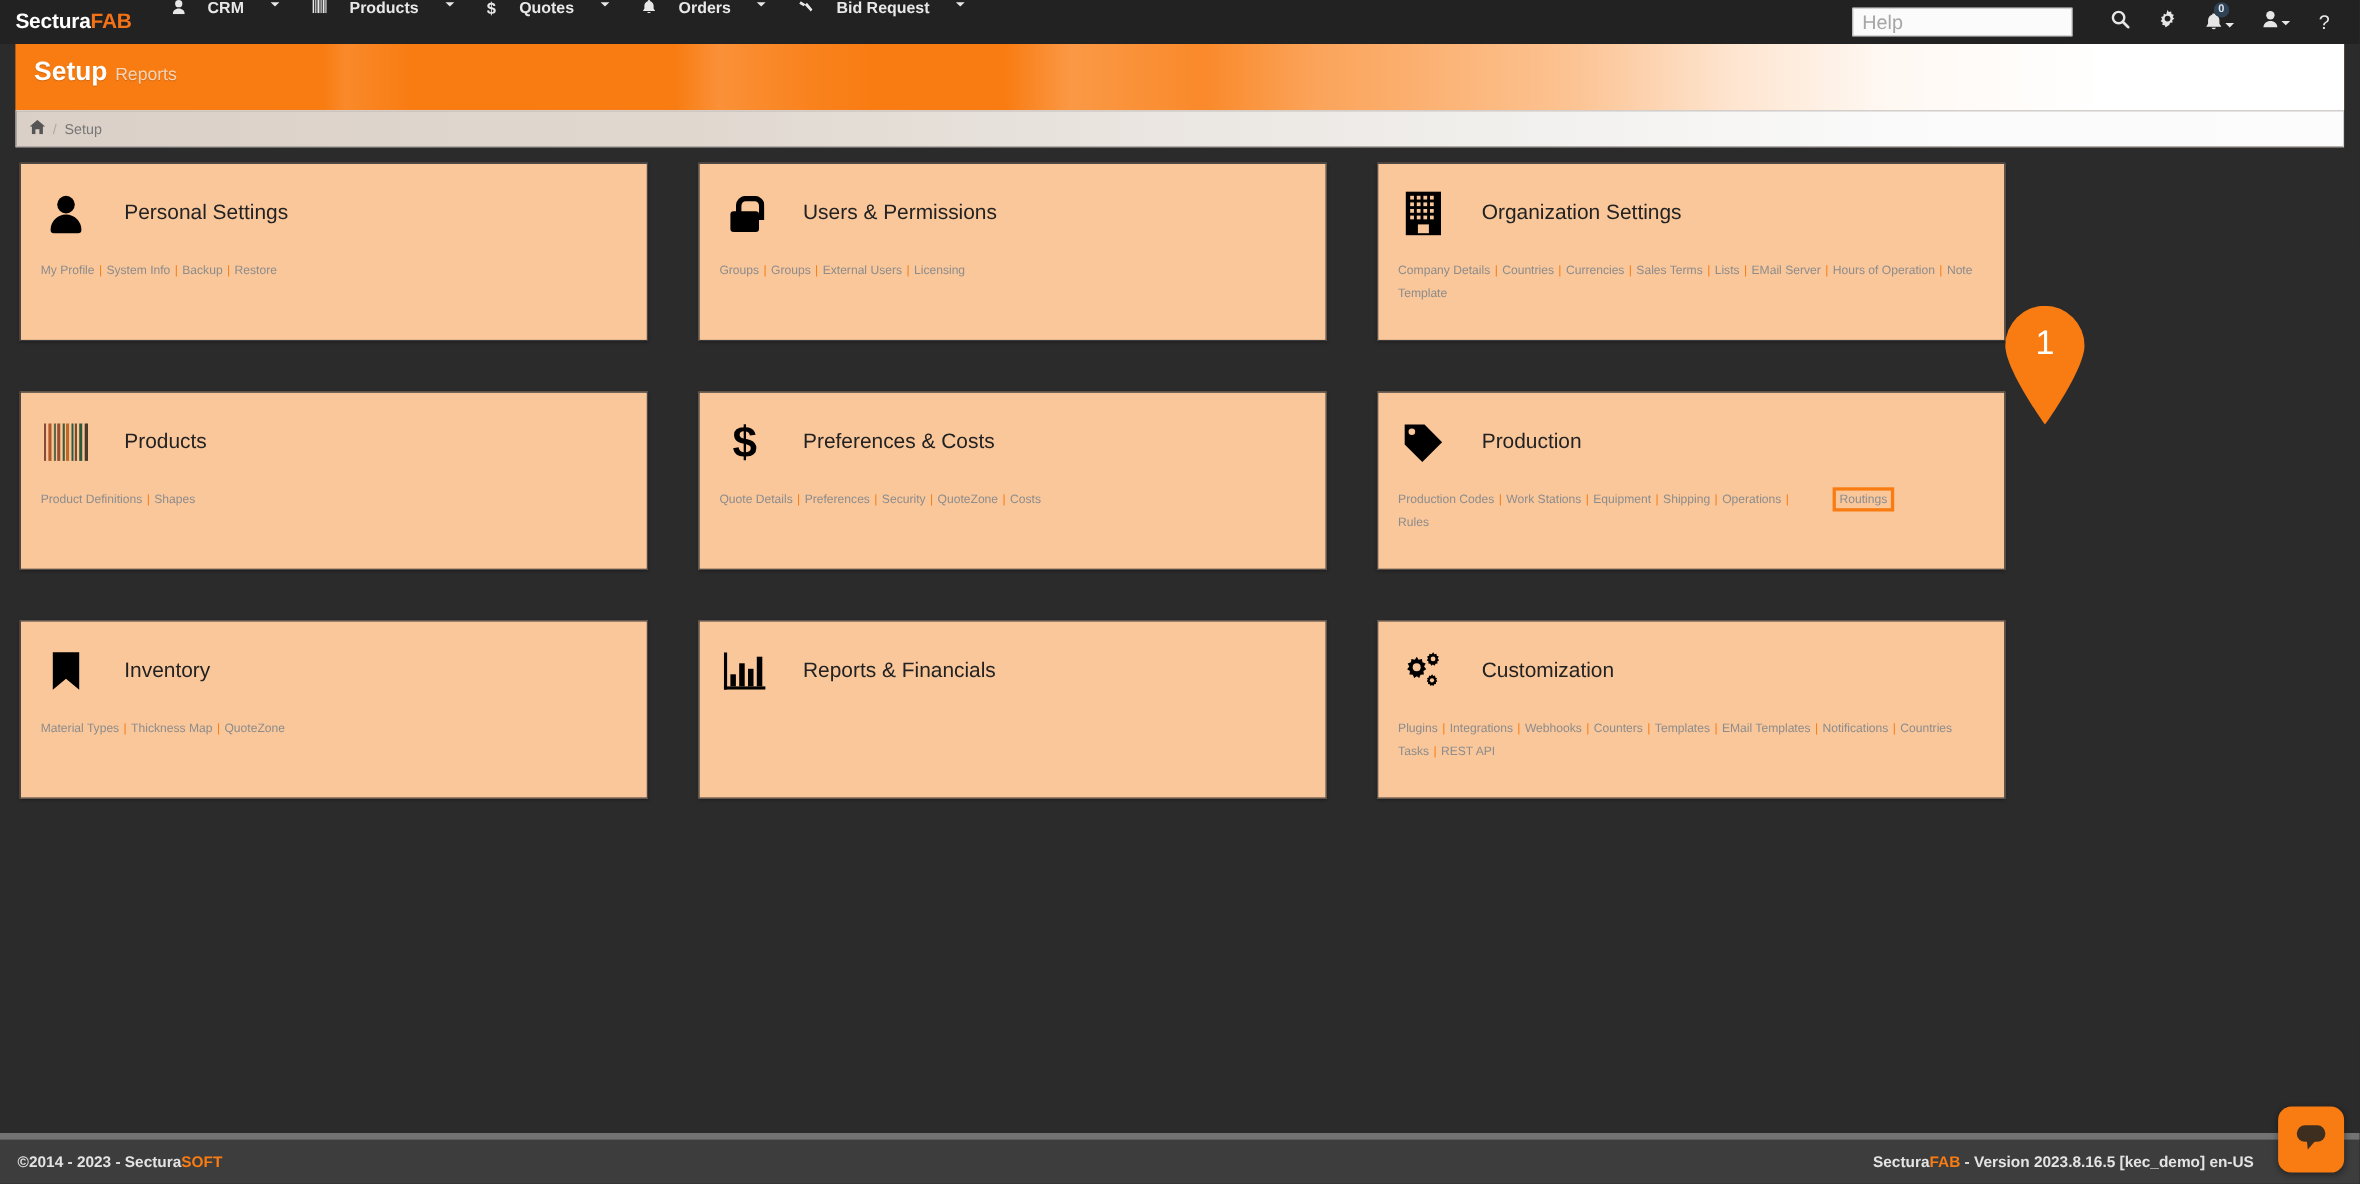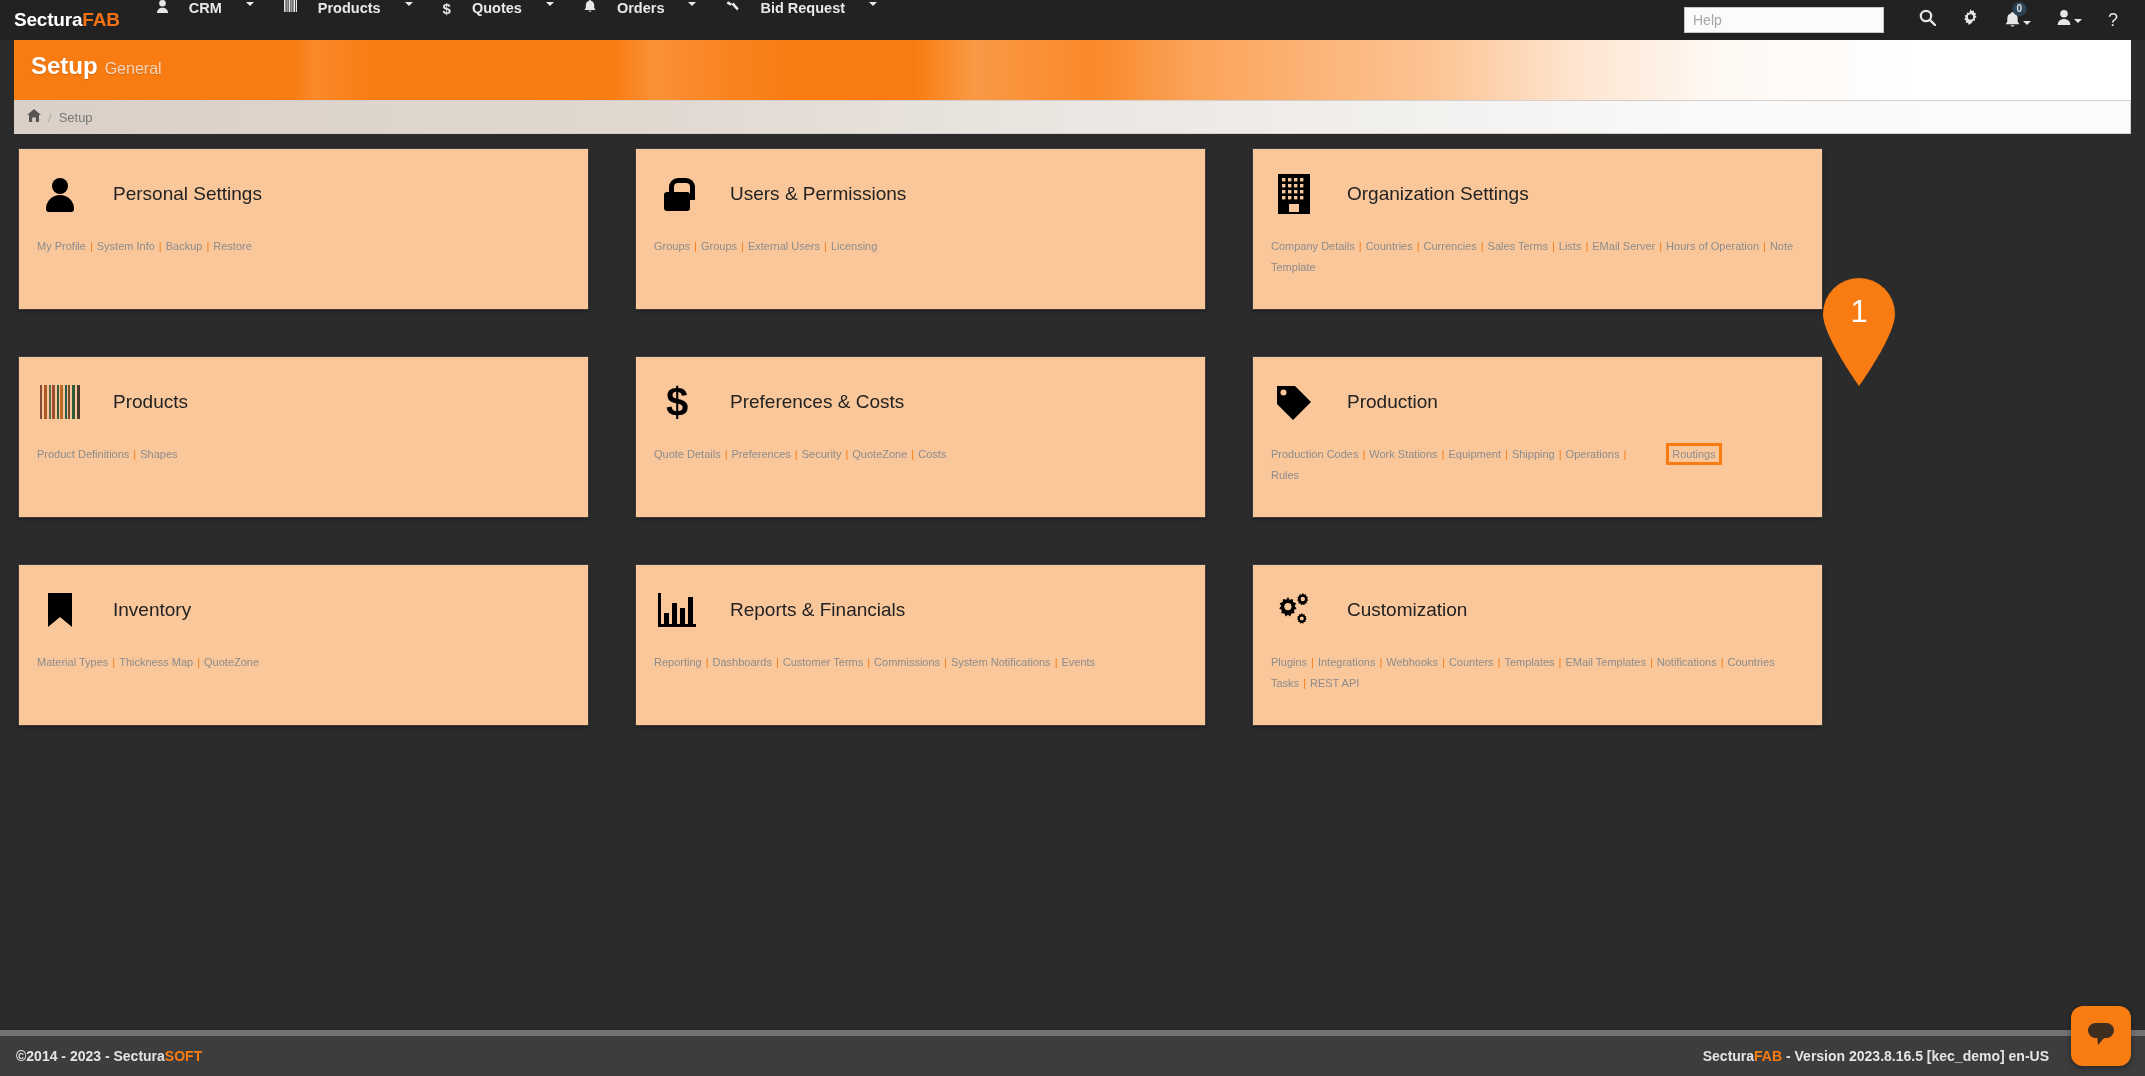--- a/index.html
+++ b/index.html
@@ -37,21 +37,21 @@
     border-left: 4px solid transparent; border-right: 4px solid transparent;
     border-top: 4px solid #e8e8e8; margin-left: 3px; margin-top: 2px;
   }
   .nav-right {
     margin-left: auto; display: flex; align-items: center;
     height: 40px; padding-right: 14px;
   }
   .help-input {
     width: 200px; height: 26px;
     background: #fbfbfb; border: 1px solid #c9c9c9;
-    color: #555; font-size: 14px;
+    color: #555; font-size: 18px;
     padding: 0 8px; margin-right: 22px;
     font-family: "Liberation Sans", sans-serif;
   }
   .help-input::placeholder { color: #a6a6a6; }
   .nav-icon-btn {
     color: #e6e6e6; font-size: 17px;
     padding: 0 13px; height: 40px;
     display: flex; align-items: center; cursor: pointer;
     position: relative;
   }
@@ -328,21 +328,21 @@
       <span class="caret"></span>
     </div>
     <div class="nav-icon-btn">
       <span style="font-size:18px;">?</span>
     </div>
   </div>
 </div>
 
 <div class="page-header">
   <div class="ptitle">
-    <span>Setup</span><span class="psub">General</span>
+    <span>Setup</span><span class="psub">Reports</span>
   </div>
 </div>
 
 <div class="breadcrumb">
   <span class="bc-home">
     <svg width="14" height="13" viewBox="0 0 14 13">
         <path fill="#555" d="M7 0L0 6h2v7h3.2V8.6h3.6V13H12V6h2z"></path>
       </svg>
   </span>
   <span class="bc-sep">/</span>
@@ -488,23 +488,20 @@
           <rect x="0" y="0" width="3" height="34" fill="#000"></rect>
           <rect x="0" y="31" width="38" height="3" fill="#000"></rect>
           <rect x="6" y="20" width="5" height="11" fill="#000"></rect>
           <rect x="14" y="10" width="5" height="21" fill="#000"></rect>
           <rect x="22" y="15" width="5" height="16" fill="#000"></rect>
           <rect x="30" y="4" width="5" height="27" fill="#000"></rect>
         </svg>
       </span>
       <span class="card-title">Reports &amp; Financials</span>
     </div>
-    <div class="card-links">
-      <a>Reporting</a><span class="lsep">|</span><a>Dashboards</a><span class="lsep">|</span><a>Customer Terms</a><span class="lsep">|</span><a>Commissions</a><span class="lsep">|</span><a>System Notifications</a><span class="lsep">|</span><a>Events</a>
-    </div>
   </div>
 
   <div class="card">
     <div class="card-head">
       <span class="card-icon">
         <svg class="ic-gears" viewBox="0 0 40 38">
           <g fill="#000">
             <path d="M14 6l1.6 2.7 3.1-.7.4 3.1 3 1.1-1.5 2.8 2 2.4-2.6 1.7.5 3.1-3.1.3-1.2 2.9L14 23.8l-2.4 1.6-1.2-2.9-3.1-.3.5-3.1L5.2 17.4l2-2.4L5.7 12.2l3-1.1.4-3.1 3.1.7z"></path>
             <circle cx="13.9" cy="15.6" r="3.6" fill="#fac79b"></circle>
             <path d="M29 2l1 1.7 1.9-.4.2 1.9 1.9.7-1 1.8 1.3 1.5-1.7 1.1.3 1.9-1.9.2-.8 1.8-1.6-1-1.5 1-.8-1.8-1.9-.2.3-1.9L23 9.2l1.2-1.5-.9-1.8 1.9-.7.2-1.9 1.9.4z"></path>

